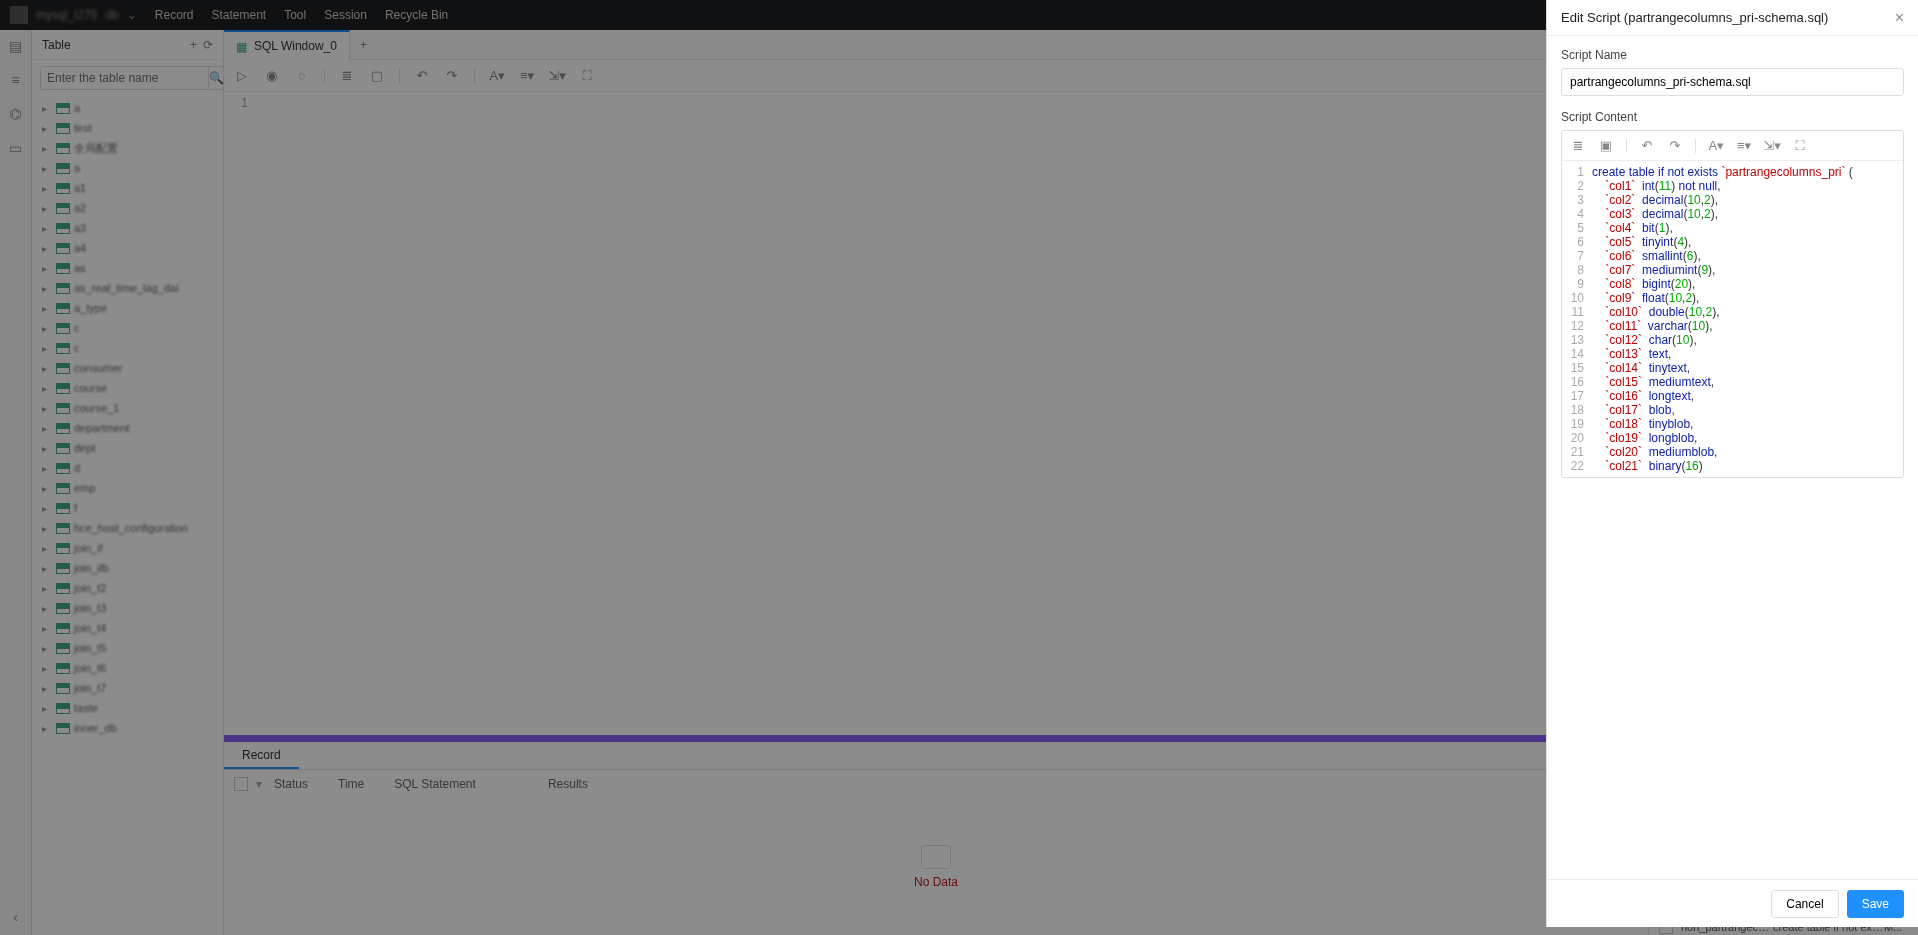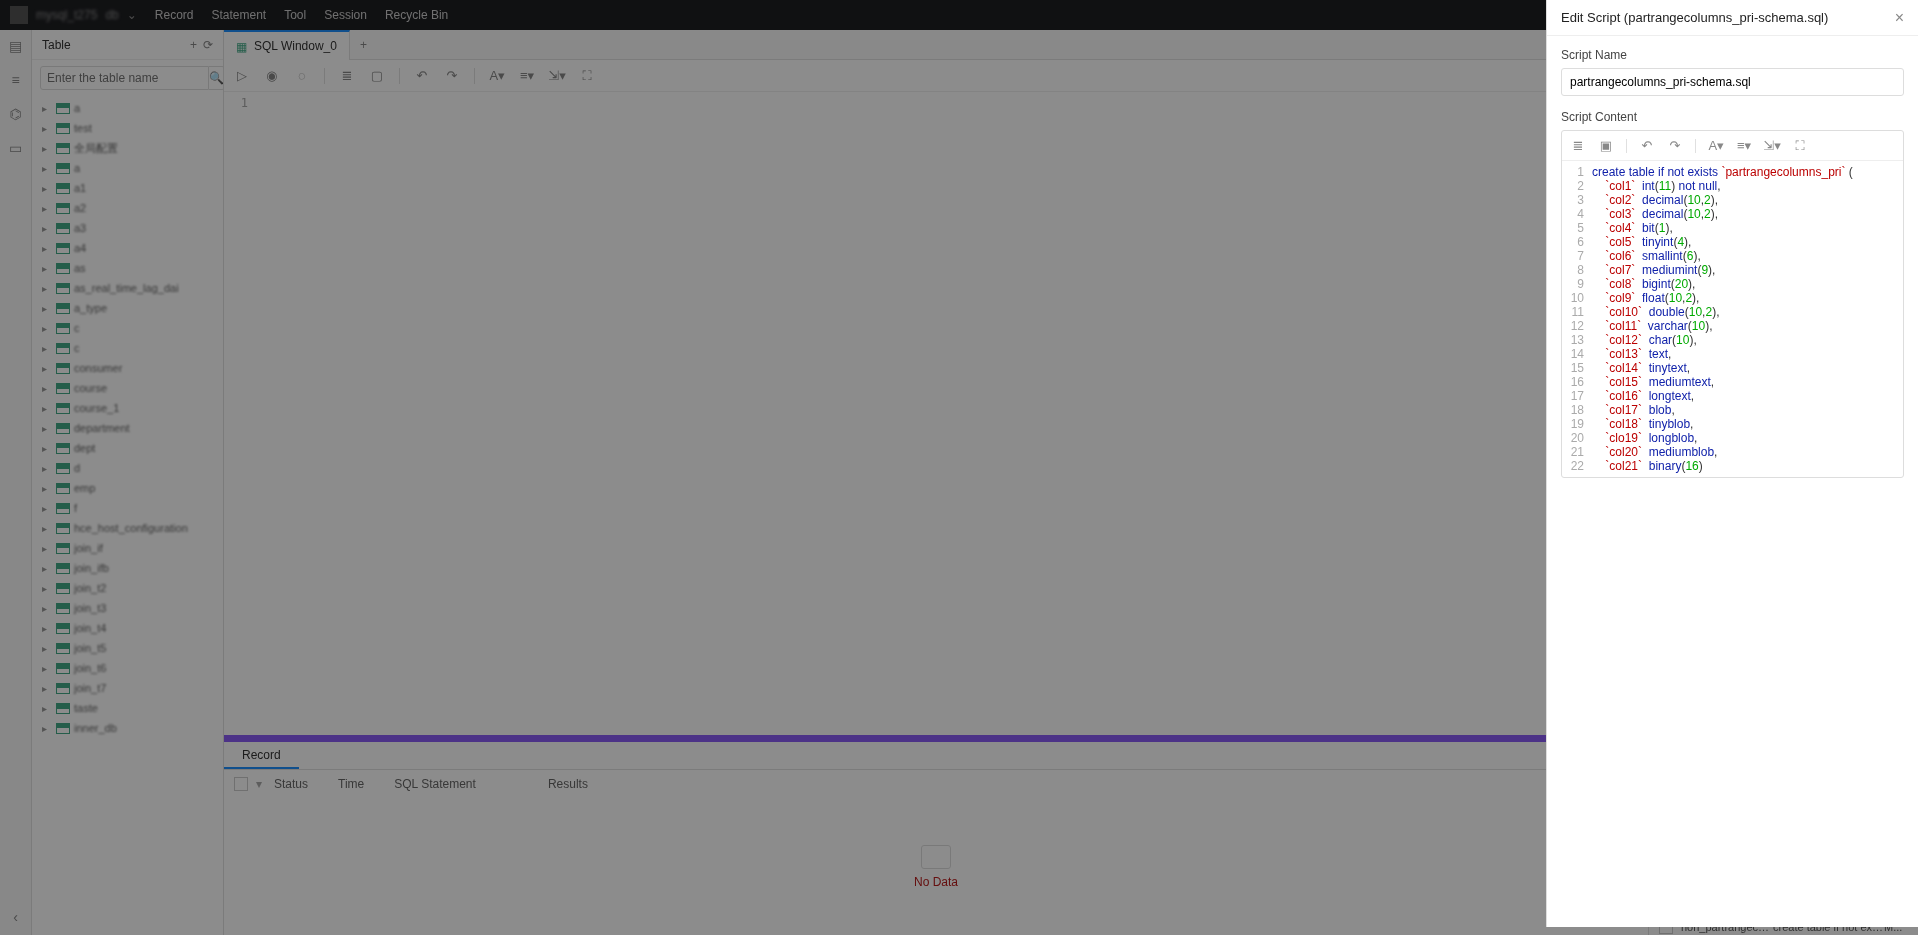--- a/index.html
+++ b/index.html
@@ -656,13 +656,17 @@
             <span class="ln">21</span>
             <span class="tx"><span class="plain">    </span><span class="ident">`col20`</span><span class="plain">  </span><span class="fn">mediumblob</span><span class="plain">,</span></span>
           </div>
           <div class="cl">
             <span class="ln">22</span>
             <span class="tx"><span class="plain">    </span><span class="ident">`col21`</span><span class="plain">  </span><span class="fn">binary</span><span class="plain">(</span><span class="num">16</span><span class="plain">)</span></span>
           </div>
         </div>
     </div>
   </div>
+  <div class="dr-foot">
+    <button class="btn">Cancel</button>
+    <button class="btn primary">Save</button>
+  </div>
 </div>
 
 </body></html>

